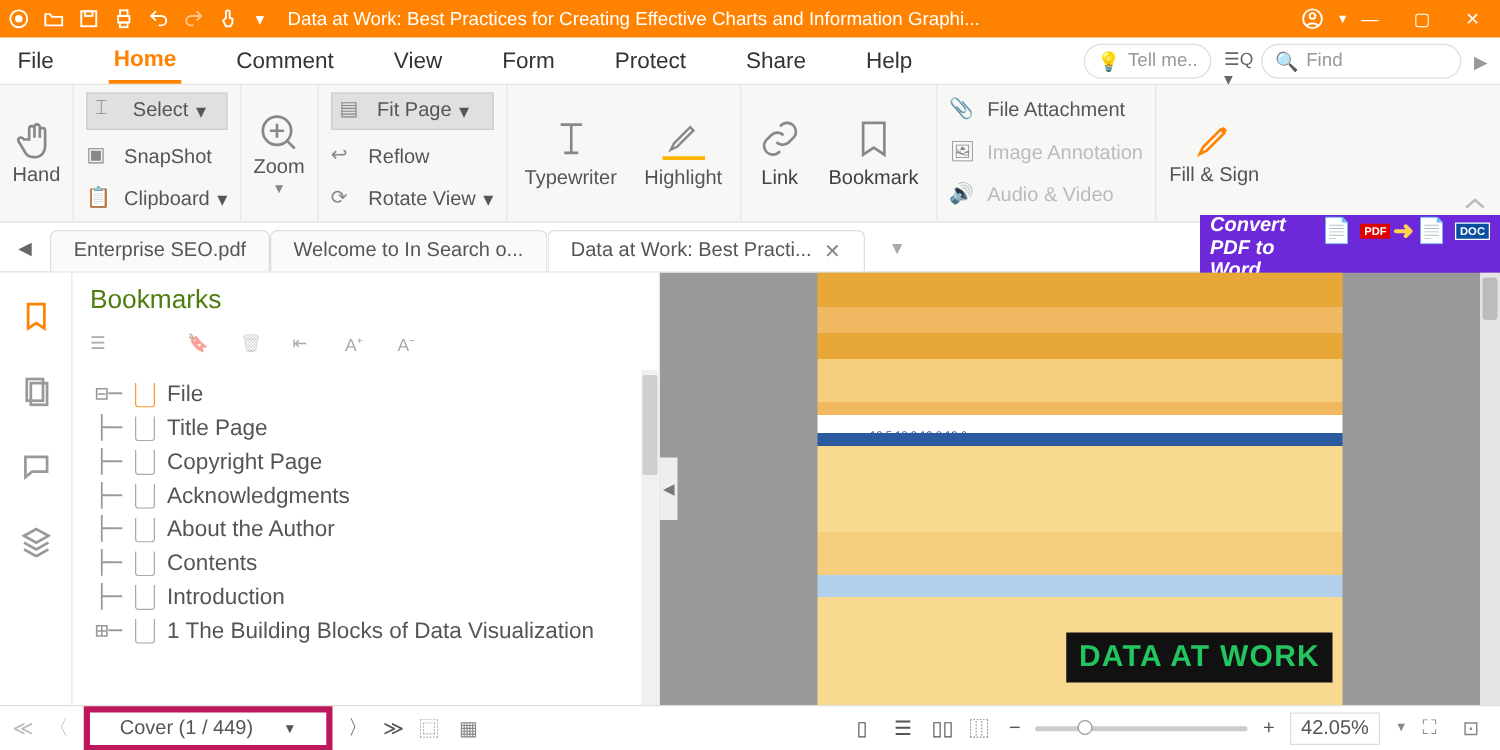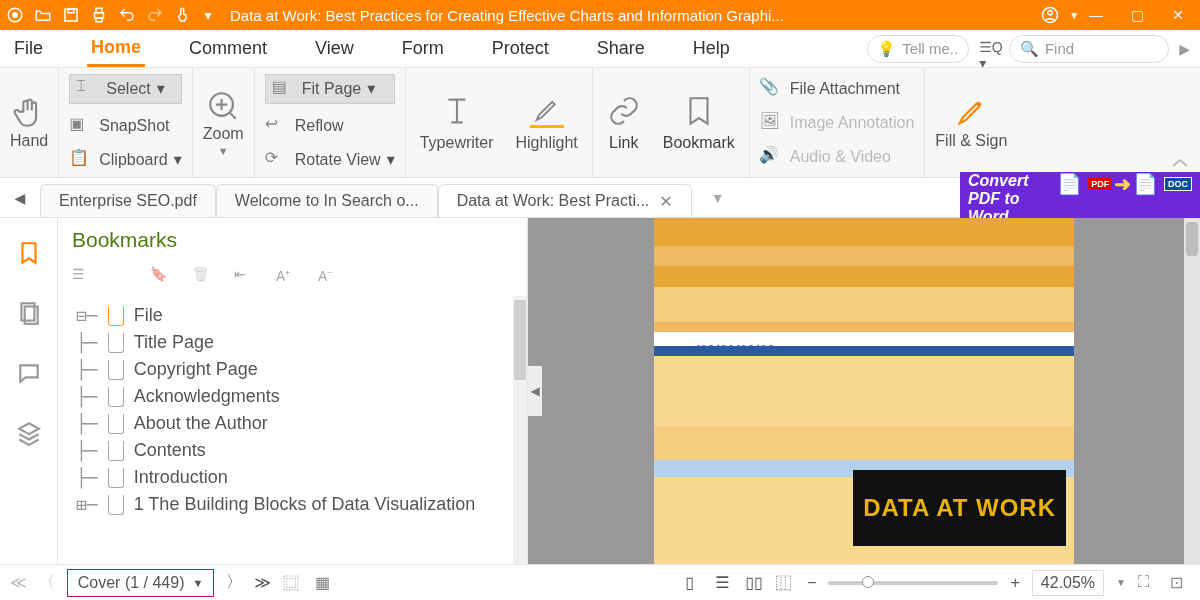--- a/index.html
+++ b/index.html
@@ -42,25 +42,25 @@
 .bookpane .list{flex:1;overflow-y:auto;padding:6px 6px 6px 18px;position:relative}
 .bookpane .bk{display:flex;align-items:center;gap:10px;font-size:18px;color:#555;padding:3px 0}
 .bookpane .bk .bicn{width:16px;height:20px;border:1.5px solid #aaa;border-top:none;border-radius:0 0 3px 3px;position:relative}
 .bookpane .bk .bicn.active{border-color:#ff9a2e}
 .bookpane .scroll{position:absolute;right:0;top:0;width:14px;height:100%;background:#f0f0f0}
 .bookpane .scroll .thumb{position:absolute;left:1px;right:1px;top:4px;height:80px;background:#cfcfcf;border-radius:2px}
 .viewer{flex:1;background:#999;position:relative;display:flex;align-items:flex-start;justify-content:center;padding:0}
 .viewer .collapseh{position:absolute;left:0;top:50%;transform:translateY(-50%);width:14px;height:50px;background:#eee;color:#777;display:flex;align-items:center;justify-content:center;font-size:12px}
 .viewer .page{margin-left:30px;margin-right:30px;width:420px;height:100%;background:linear-gradient(#e8a838 0 8%, #f0b860 8% 14%, #e8a838 14% 20%, #f7cd7e 20% 30%, #f0b860 30% 33%, #fff 33% 37%, #2b5aa0 37% 40%, #f9d88f 40% 60%, #f7cd7e 60% 70%, #b3d0ec 70% 75%, #f9d88f 75% 100%);position:relative}
 .viewer .page .label{position:absolute;top:36%;left:10%;font-size:9px;color:#2b5aa0}
-.viewer .page .titleblk{position:absolute;right:8px;bottom:18px;background:#111;color:#eab308;font-weight:bold;font-size:24px;padding:24px 10px;letter-spacing:1px}
+.viewer .page .titleblk{position:absolute;right:8px;bottom:18px;background:#111;color:#22c55e;font-weight:bold;font-size:24px;padding:6px 10px;letter-spacing:1px}
 .viewer .vscroll{position:absolute;right:0;top:0;width:16px;height:100%;background:#e4e4e4}
 .viewer .vscroll .thumb{position:absolute;left:2px;right:2px;top:4px;height:34px;background:#bcbcbc;border-radius:3px}
 .statusbar{height:36px;border-top:1px solid #e0e0e0;display:flex;align-items:center;padding:0 10px;gap:12px;font-size:16px;color:#555}
-.statusbar .pagebox{border:1px solid #be185d;padding:4px 10px;display:flex;align-items:center;gap:8px}
+.statusbar .pagebox{border:5px solid #be185d;padding:4px 24px;display:flex;align-items:center;gap:24px}
 .statusbar .sp{flex:1}
 .statusbar .vmode{display:flex;gap:10px}
 .statusbar .zoomslider{width:170px;height:4px;background:#ccc;position:relative;border-radius:2px}
 .statusbar .zoomslider .knob{position:absolute;left:20%;top:-5px;width:12px;height:12px;border:1px solid #999;border-radius:50%;background:#fff}
 svg{width:100%;height:100%}
 .sicn{width:20px;height:20px;display:inline-block}
 .gicn{width:24px;height:24px;color:#888}
 </style>
 </head>
 <body>

